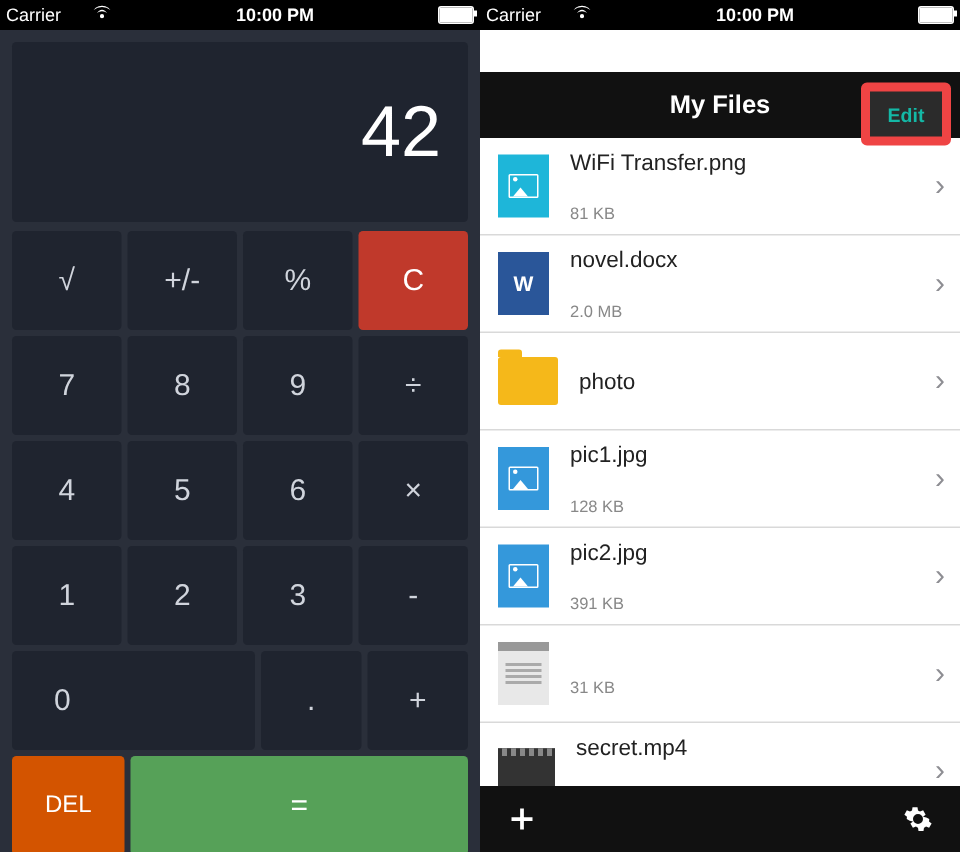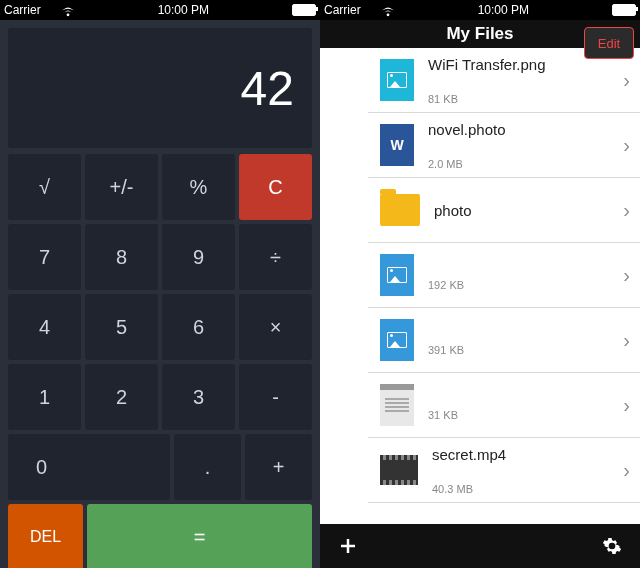--- a/index.html
+++ b/index.html
@@ -21,22 +21,22 @@
   .status-bar {
     height: 20px;
     background: #000;
     color: #fff;
     font-size: 12px;
     display: flex;
     align-items: center;
     padding: 0 4px;
     box-sizing: border-box;
   }
-  .sb-left { display:flex; align-items:flex-end; gap:20px; }
-  .sb-center { flex:1; text-align:center; font-weight:400; }
+  .sb-left { display:flex; align-items:flex-start; gap:20px; }
+  .sb-center { flex:1; text-align:center; font-weight:700; }
   .sb-right { display:flex; align-items:center; gap:3px; }
   .wifi-icon { width:14px; height:10px; }
   .batt { width:22px; height:10px; border:1px solid #fff; border-radius:2px; position:relative; }
   .batt::after { content:""; position:absolute; right:-3px; top:2px; width:2px; height:4px; background:#fff; }
   .batt-fill { background:#fff; height:100%; width:100%; }
 
   
   .calc-body { background:#2a2f3a; height:548px; padding:8px 8px 0 8px; box-sizing:border-box; }
   .calc-display {
     background:#1f242f; border-radius:3px; height:120px;
@@ -53,30 +53,30 @@
   }
   .calc-btn.clear { background:#c0392b; color:#fff; }
   .calc-btn.del { background:#d35400; color:#fff; font-size:16px; }
   .calc-btn.eq { background:#56a158; color:#fff; flex:3; }
   .calc-btn.zero { flex:2; justify-content:flex-start; padding-left:28px; }
   .calc-btn.dot { }
 
   
   .files-body { background:#fff; height:548px; display:flex; flex-direction:column; }
   .nav-bar {
-    height:28px; background:#111; color:#fff; display:flex; align-items:center;
-    justify-content:center; position:relative; font-weight:600; font-size:17px;
+    height:44px; background:#111; color:#fff; display:flex; align-items:center;
+    justify-content:center; position:relative; font-weight:600; font-size:17px;margin-top:28px;
   }
   .edit-btn {
     position:absolute; right:6px; top:7px; width:48px; height:30px;
-    background:#2b2b2b; border-radius:4px; color:#ef4444;
-    display:flex; align-items:center; justify-content:center; font-size:13px; font-weight:400;
-    border:1px solid #ef4444;
-  }
-  .file-list { flex:1; overflow:hidden; background:#fff;padding-left:48px; }
+    background:#2b2b2b; border-radius:4px; color:#14b8a6;
+    display:flex; align-items:center; justify-content:center; font-size:13px; font-weight:700;
+    border:6px solid #ef4444;
+  }
+  .file-list { flex:1; overflow:hidden; background:#fff; }
   .file-row {
     height:65px; border-bottom:1px solid #d9d9d9; display:flex; align-items:center;
     padding:0 10px 0 12px; box-sizing:border-box; position:relative;
   }
   .file-icon {
     width:34px; height:42px; margin-right:14px; flex-shrink:0;
     display:flex; align-items:center; justify-content:center; color:#fff;
     font-size:14px; font-weight:700; position:relative;
   }
   .file-icon.img { background:#1eb6d9; }
@@ -210,49 +210,51 @@
         <div class="file-meta">
           <div class="file-name"> WiFi Transfer.png</div>
           <div class="file-size">81 KB</div>
         </div>
         <div class="chev">›</div>
       </div>
 
       <div class="file-row">
         <div class="file-icon word">W</div>
         <div class="file-meta">
-          <div class="file-name">novel.photo</div>
+          <div class="file-name">novel.docx</div>
           <div class="file-size">2.0 MB</div>
         </div>
         <div class="chev">›</div>
       </div>
 
       <div class="file-row">
         <div class="file-icon folder"></div>
         <div class="file-meta">
           <div class="file-name">photo</div>
         </div>
         <div class="chev">›</div>
       </div>
 
       <div class="file-row">
         <div class="file-icon jpg">
             <div class="pic-glyph"></div>
           </div>
         <div class="file-meta">
-          <div class="file-size">192 KB</div>
+          <div class="file-name">pic1.jpg</div>
+          <div class="file-size">128 KB</div>
         </div>
         <div class="chev">›</div>
       </div>
 
       <div class="file-row">
         <div class="file-icon jpg">
             <div class="pic-glyph"></div>
           </div>
         <div class="file-meta">
+          <div class="file-name">pic2.jpg</div>
           <div class="file-size">391 KB</div>
         </div>
         <div class="chev">›</div>
       </div>
 
       <div class="file-row">
         <div class="file-icon txt">
           <div class="txt-top"></div>
           <div class="txt-lines">
               <div></div>

